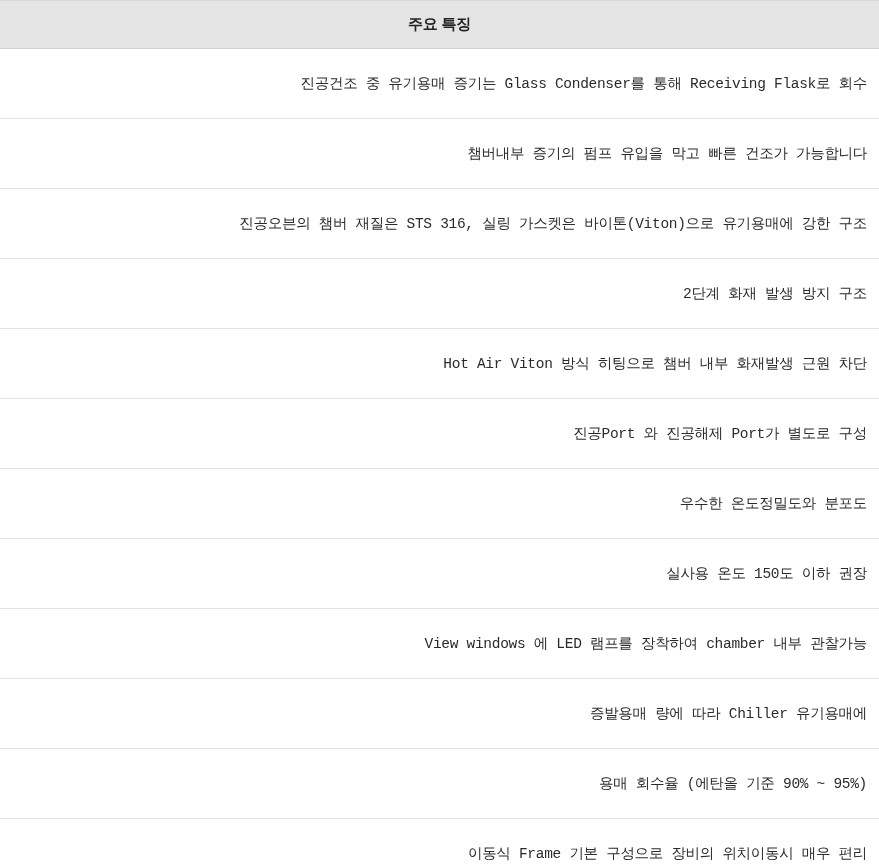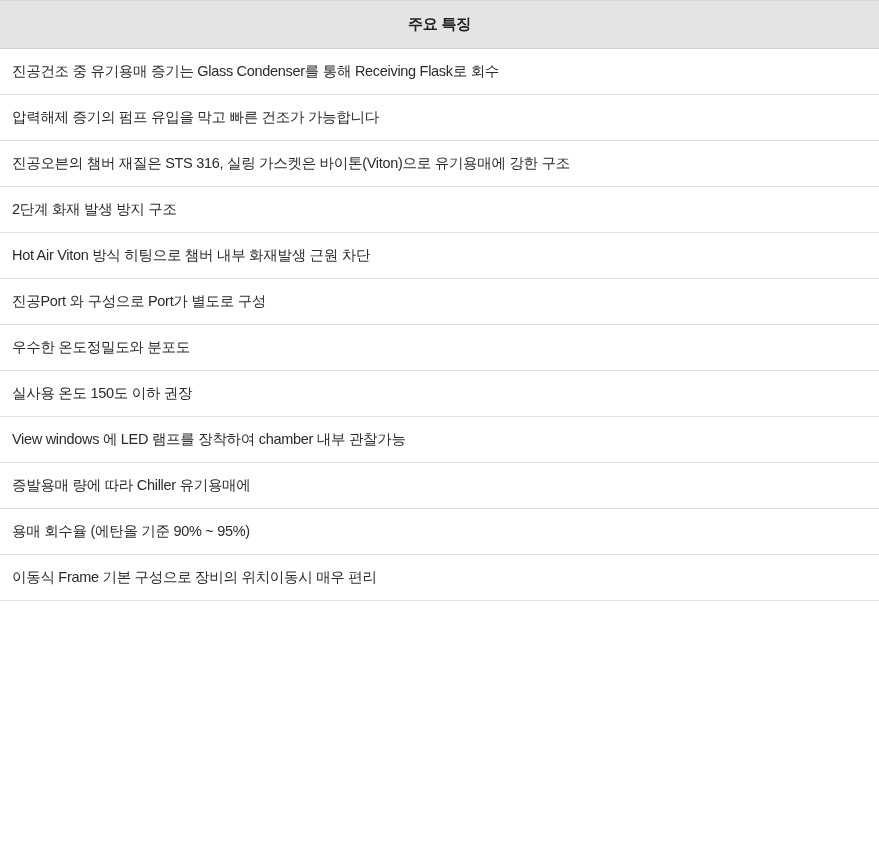--- a/index.html
+++ b/index.html
@@ -27,56 +27,57 @@
     text-align: center;
     vertical-align: middle;
     border-top: 1px solid #d8d8d8;
     border-bottom: 1px solid #d0d0d0;
     letter-spacing: -0.2px;
   }
   .feature-table tr.feature-row td {
     height: 45px;
     font-size: 14.5px;
     color: #2b2b2b;
-    text-align: left;
+    text-align: right;
     vertical-align: middle;
     border-bottom: 1px solid #e2e2e2;
     background: #ffffff;
     letter-spacing: -0.3px;
-    padding: 0 12px;
+    padding: 12px 12px;
+    font-family: Liberation Mono, monospace;
   }
   .feature-table tr.feature-row:last-child td {
     border-bottom: 1px solid #e2e2e2;
   }
 </style>
 </head>
 <body>
 
 <table class="feature-table">
   <tbody>
     <tr class="header-row">
       <td>주요 특징</td>
     </tr>
     <tr class="feature-row">
       <td>진공건조 중 유기용매 증기는 Glass Condenser를 통해 Receiving Flask로 회수</td>
     </tr>
     <tr class="feature-row">
-      <td>압력해제 증기의 펌프 유입을 막고 빠른 건조가 가능합니다</td>
+      <td>챔버내부 증기의 펌프 유입을 막고 빠른 건조가 가능합니다</td>
     </tr>
     <tr class="feature-row">
       <td>진공오븐의 챔버 재질은 STS 316, 실링 가스켓은 바이톤(Viton)으로 유기용매에 강한 구조</td>
     </tr>
     <tr class="feature-row">
       <td>2단계 화재 발생 방지 구조</td>
     </tr>
     <tr class="feature-row">
       <td>Hot Air Viton 방식 히팅으로 챔버 내부 화재발생 근원 차단</td>
     </tr>
     <tr class="feature-row">
-      <td>진공Port 와 구성으로 Port가 별도로 구성</td>
+      <td>진공Port 와 진공해제 Port가 별도로 구성</td>
     </tr>
     <tr class="feature-row">
       <td>우수한 온도정밀도와 분포도</td>
     </tr>
     <tr class="feature-row">
       <td>실사용 온도 150도 이하 권장</td>
     </tr>
     <tr class="feature-row">
       <td>View windows 에 LED 램프를 장착하여 chamber 내부 관찰가능</td>
     </tr>

